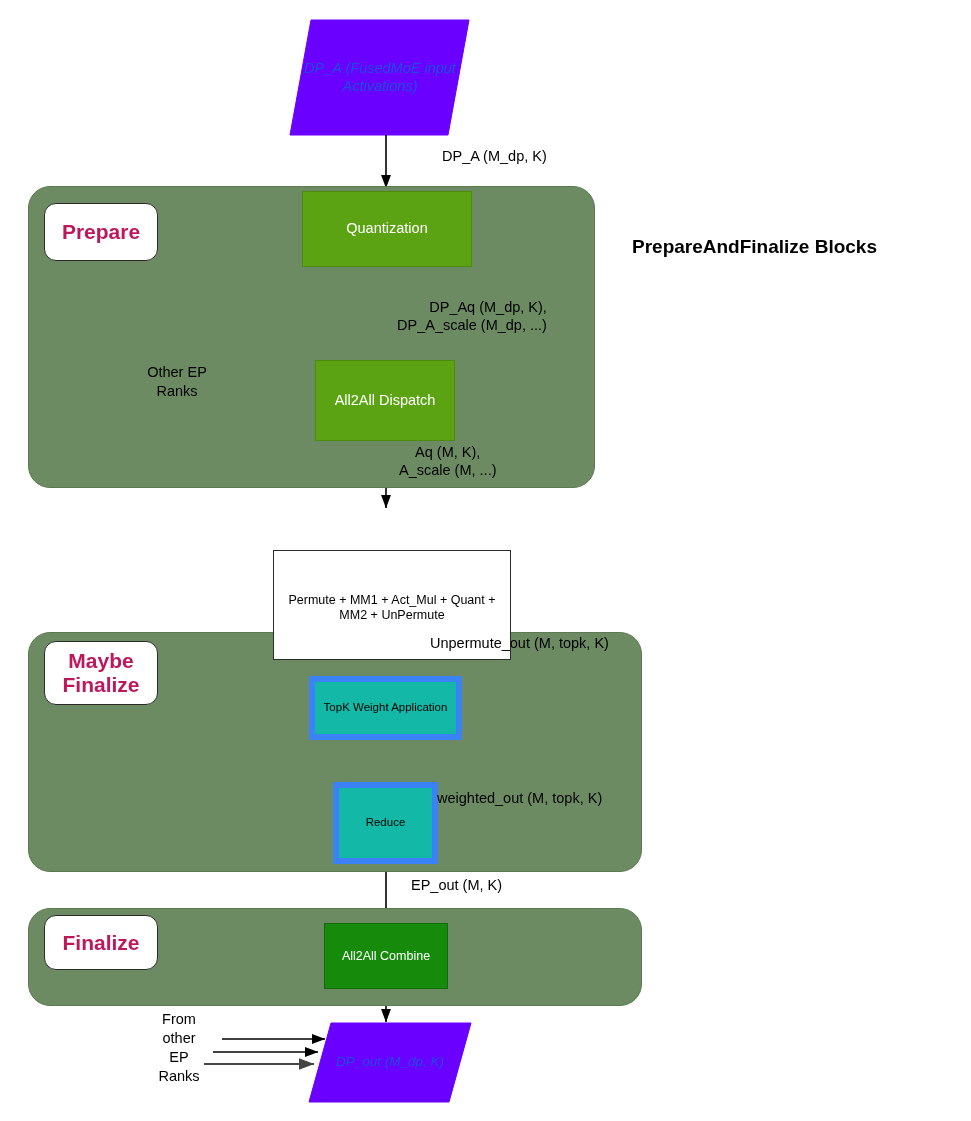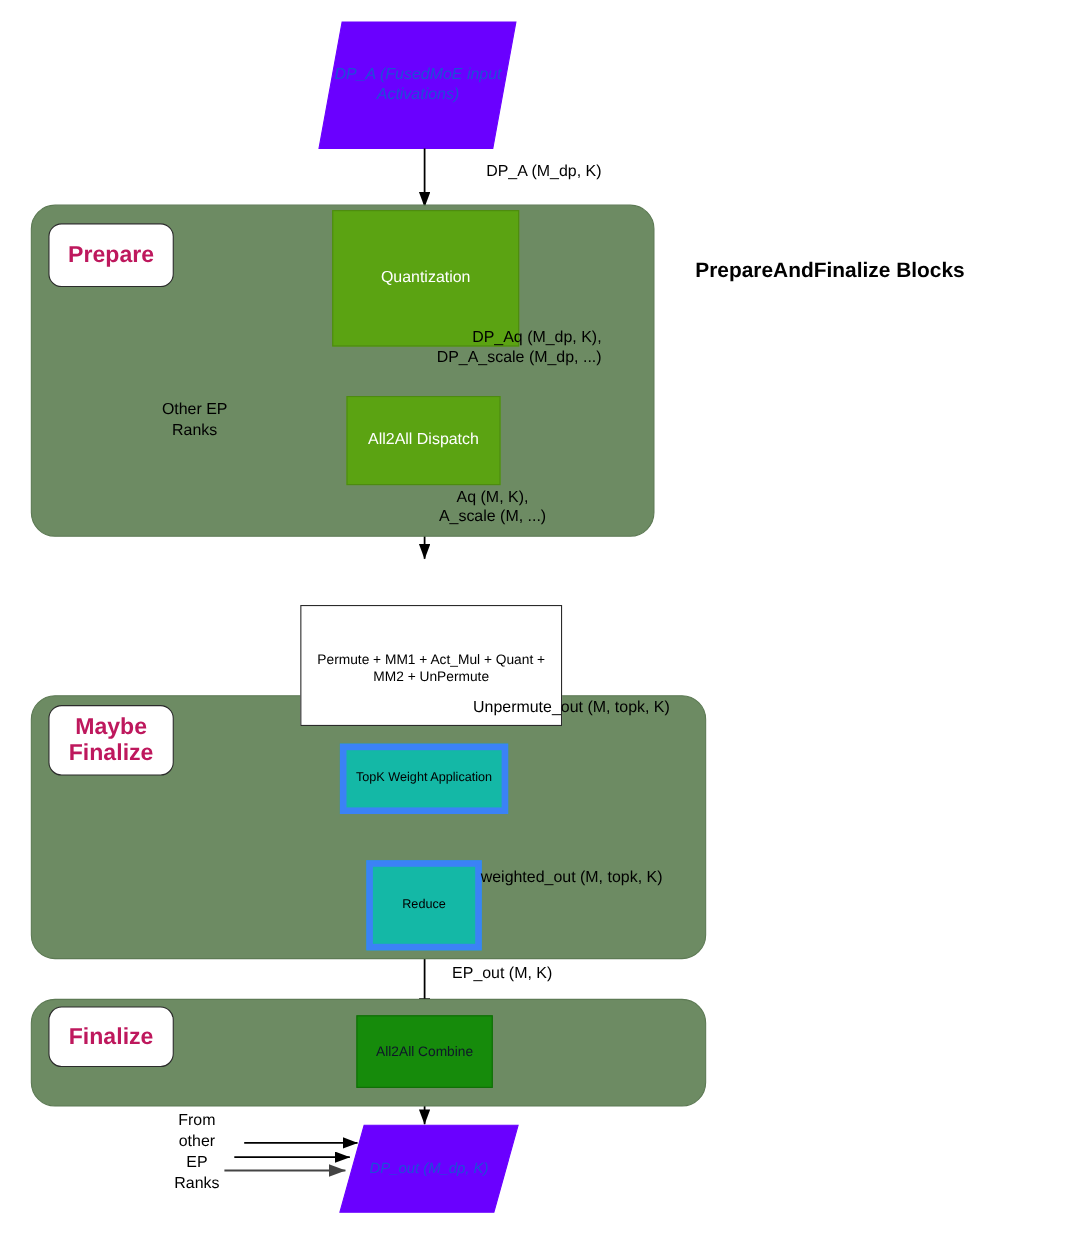--- a/index.html
+++ b/index.html
@@ -58,21 +58,21 @@
     line-height: 1.2;
   }
   .node-green {
     background: #5ba312;
     border: 1px solid #4d8b0f;
     color: #ffffff;
   }
   .node-darkgreen {
     background: #168b0b;
     border: 1px solid #0f6c07;
-    color: #0f172a;
+    color: #ffffff;
   }
   .node-blue {
     background: #14b8a6;
     border: 6px solid #3b82f6;
     color: #000000;
   }
   .node-white {
     background: #ffffff;
     border: 1.5px solid #2b2b2b;
     color: #000000;
@@ -174,21 +174,21 @@
 
   <div class="group-box" style="left:28px; top:908px; width:612px; height:96px;"></div>
   <div class="group-chip" style="left:44px; top:915px; width:112px; height:53px; font-size:21px;">Finalize</div>
 
   <div class="para-wrap" style="left:290px; top:20px; width:180px; height:116px;">
     <div class="para-label" style="font-size:14.5px;">DP_A
 (FusedMoE input
 Activations)</div>
   </div>
 
-  <div class="node node-green" style="left:302px; top:191px; width:170px; height:124px; font-size:14.5px;">Quantization</div>
+  <div class="node node-green" style="left:302px; top:191px; width:170px; height:76px; font-size:14.5px;">Quantization</div>
 
   <div class="node node-green" style="left:315px; top:360px; width:140px; height:81px; font-size:14.5px;">All2All Dispatch</div>
 
   <div class="node node-white" style="left:273px; top:510px; width:238px; height:110px; font-size:12.5px; white-space:pre;">Permute + MM1 + Act_Mul + Quant +
 MM2 + UnPermute</div>
 
   <div class="node node-blue" style="left:309px; top:676px; width:153px; height:64px; font-size:11.5px;">TopK Weight Application</div>
 
   <div class="node node-blue" style="left:333px; top:782px; width:105px; height:82px; font-size:11.5px;">Reduce</div>
 

